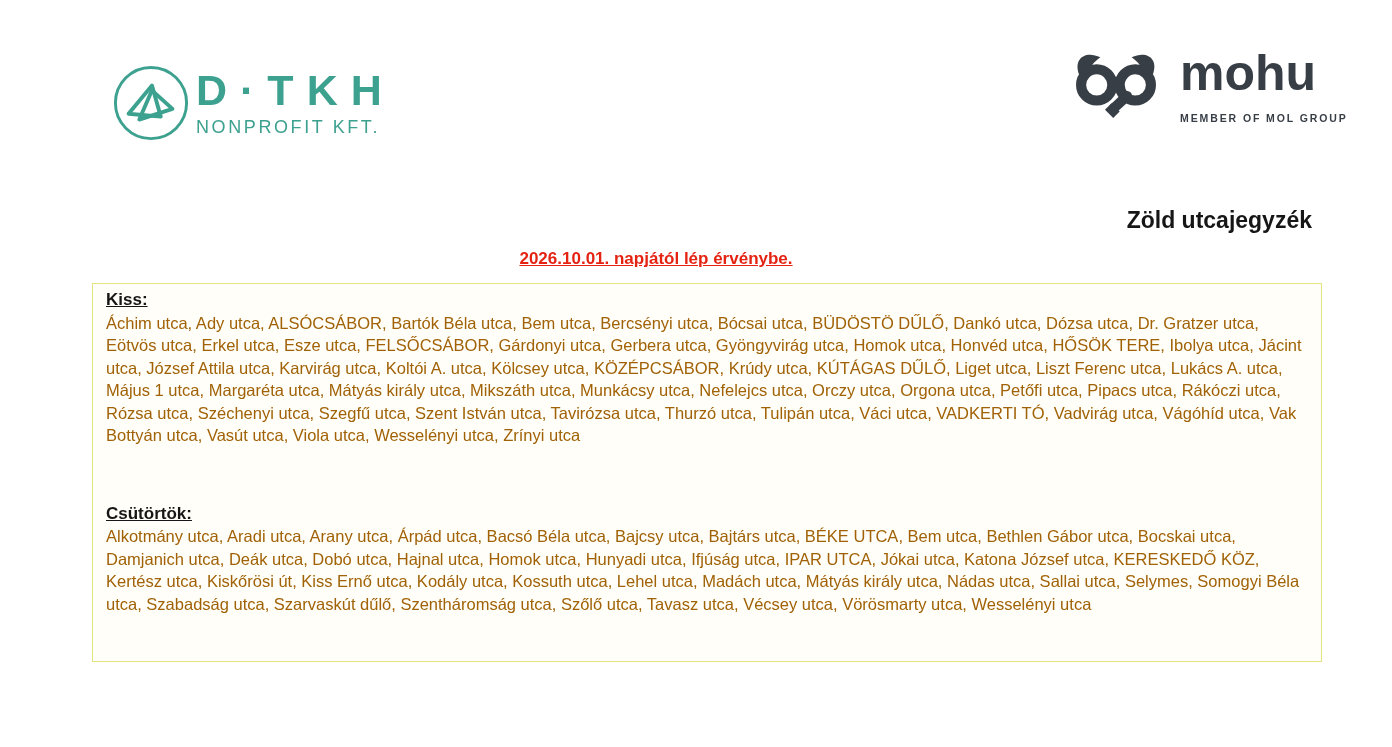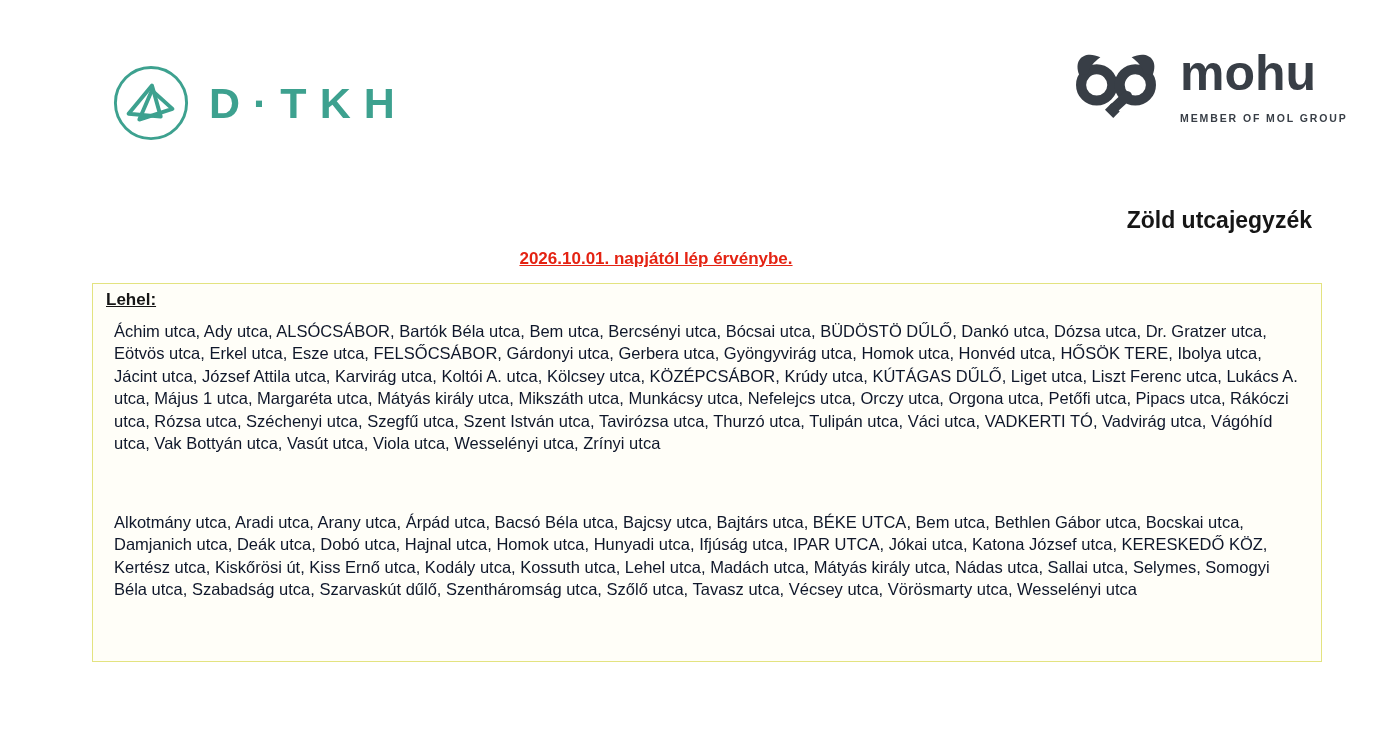--- a/index.html
+++ b/index.html
@@ -16,21 +16,21 @@
     overflow: hidden;
   }
 
   
   .dtkh-logo {
     position: absolute;
     left: 112px;
     top: 64px;
     display: flex;
     align-items: center;
-    gap: 19px;
+    gap: 6px;
     color: #3da18f;
   }
   .dtkh-text { display: flex; flex-direction: column; }
   .dtkh-name {
     font-size: 43px;
     font-weight: 700;
     letter-spacing: 13px;
     line-height: 1;
     color: #3da18f;
     white-space: nowrap;
@@ -107,24 +107,24 @@
   }
   .day-section h2 {
     margin: 0;
     font-size: 17px;
     font-weight: 700;
     text-decoration: underline;
     color: #161616;
     line-height: 22.5px;
   }
   .day-section p {
-    margin: 8px;
+    margin: 0;
     font-size: 16.5px;
     line-height: 22.5px;
-    color: #0f172a;
+    color: #a16207;
   }
   .day-section.second { margin-top: 56px; }
 
   .icon-svg { display: block; }
 </style>
 </head>
 <body>
 
 <div class="page">
 
@@ -133,20 +133,21 @@
       <svg class="icon-svg" viewBox="0 0 80 80" width="78" height="78" aria-hidden="true">
         <circle cx="40" cy="40" r="36.5" fill="none" stroke="#3da18f" stroke-width="3"></circle>
         <g fill="none" stroke="#3da18f" stroke-width="4" stroke-linejoin="round">
           <path d="M17 51 L41 22 L50 54 Z"></path>
           <path d="M28 57 L62 46 L41 27 Z"></path>
         </g>
       </svg>
     </span>
     <div class="dtkh-text">
       <span class="dtkh-name">D·TKH</span>
+      <span class="dtkh-sub">NONPROFIT KFT.</span>
     </div>
   </div>
 
   <div class="mohu-logo">
     <span>
       <svg class="icon-svg" viewBox="0 0 100 74" width="92" height="68" aria-hidden="true">
         <g fill="none" stroke="#383e46" stroke-width="11">
           <circle cx="29" cy="38" r="17"></circle>
           <circle cx="71" cy="38" r="17"></circle>
           <path d="M62 50 L48 63" stroke-linecap="round"></path>
@@ -162,21 +163,22 @@
     </div>
   </div>
 
   <div class="title-wrap">
     <h1 class="doc-title">Zöld utcajegyzék</h1>
     <p class="doc-subtitle">2026.10.01. napjától lép érvénybe.</p>
   </div>
 
   <div class="street-box">
     <section class="day-section">
-      <h2>Lehel:</h2>
+      <h2>Kiss:</h2>
       <p>Áchim utca, Ady utca, ALSÓCSÁBOR, Bartók Béla utca, Bem utca, Bercsényi utca, Bócsai utca, BÜDÖSTÖ DŰLŐ, Dankó utca, Dózsa utca, Dr. Gratzer utca, Eötvös utca, Erkel utca, Esze utca, FELSŐCSÁBOR, Gárdonyi utca, Gerbera utca, Gyöngyvirág utca, Homok utca, Honvéd utca, HŐSÖK TERE, Ibolya utca, Jácint utca, József Attila utca, Karvirág utca, Koltói A. utca, Kölcsey utca, KÖZÉPCSÁBOR, Krúdy utca, KÚTÁGAS DŰLŐ, Liget utca, Liszt Ferenc utca, Lukács A. utca, Május 1 utca, Margaréta utca, Mátyás király utca, Mikszáth utca, Munkácsy  utca, Nefelejcs utca, Orczy utca, Orgona utca, Petőfi utca, Pipacs utca, Rákóczi utca, Rózsa utca, Széchenyi utca, Szegfű utca, Szent István utca, Tavirózsa utca, Thurzó utca, Tulipán utca, Váci utca, VADKERTI TÓ, Vadvirág utca, Vágóhíd utca, Vak Bottyán utca, Vasút utca, Viola utca, Wesselényi utca, Zrínyi utca</p>
     </section>
     <section class="day-section second">
+      <h2>Csütörtök:</h2>
       <p>Alkotmány utca, Aradi utca, Arany utca, Árpád utca, Bacsó Béla utca, Bajcsy utca, Bajtárs utca, BÉKE UTCA, Bem utca, Bethlen Gábor utca, Bocskai utca, Damjanich utca, Deák utca, Dobó utca, Hajnal utca, Homok utca, Hunyadi utca, Ifjúság utca, IPAR UTCA, Jókai utca, Katona József utca, KERESKEDŐ KÖZ, Kertész utca, Kiskőrösi út, Kiss Ernő utca, Kodály utca, Kossuth utca, Lehel utca, Madách utca, Mátyás király utca, Nádas utca, Sallai utca, Selymes, Somogyi Béla utca, Szabadság utca, Szarvaskút dűlő, Szentháromság utca, Szőlő utca, Tavasz utca, Vécsey utca, Vörösmarty utca, Wesselényi utca</p>
     </section>
   </div>
 
 </div>
 
 </body></html>

